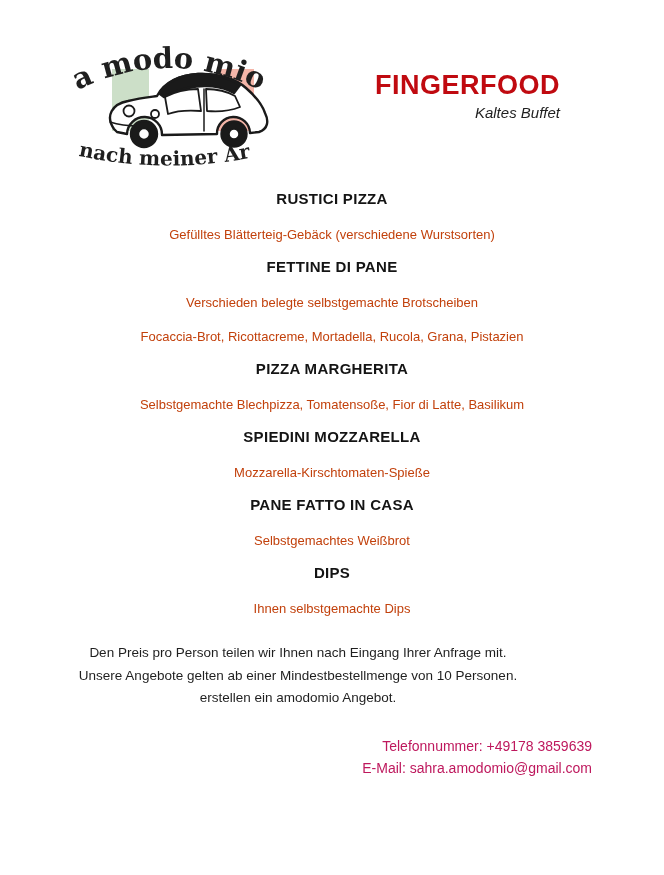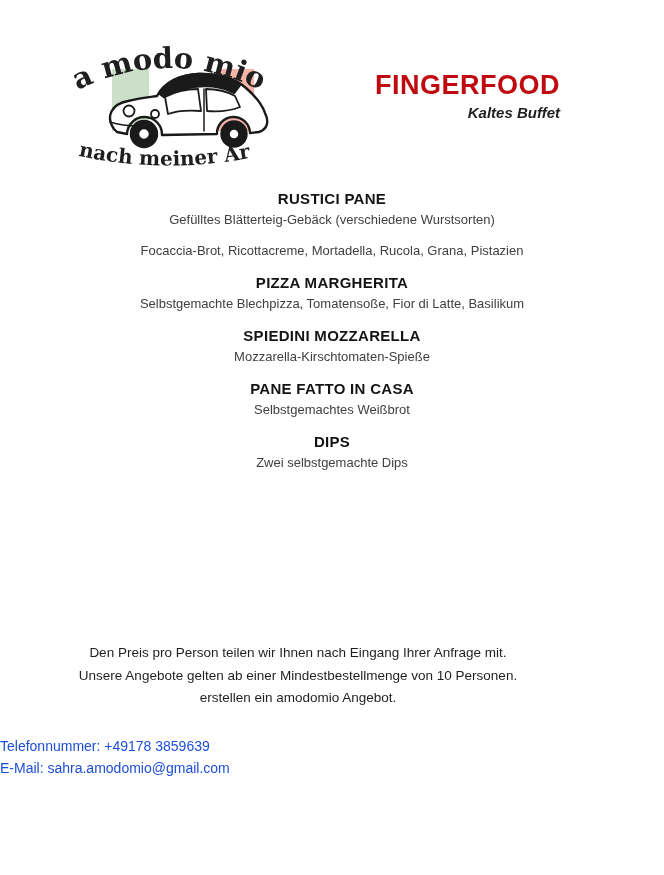--- a/index.html
+++ b/index.html
@@ -39,21 +39,21 @@
   .header-title {
     font-size: 27px;
     font-weight: bold;
     letter-spacing: 0.5px;
     line-height: 30px;
   }
   .header-subtitle {
     margin-top: 4px;
     font-size: 15px;
     font-style: italic;
-    font-weight: bold;
+    font-weight: normal;
     color: #1f1f1f;
   }
 
   
   .menu {
     position: absolute;
     top: 190px;
     left: 0;
     width: 664px;
     text-align: center;
@@ -62,46 +62,46 @@
   .item-name {
     font-size: 15px;
     font-weight: bold;
     line-height: 18px;
     letter-spacing: 0.3px;
     color: #141414;
   }
   .item-desc {
     font-size: 13px;
     line-height: 15px;
-    margin-top: 4px;
-    color: #404040;
+    margin-top: 19px;
+    color: #c2410c;
   }
 
   
   .note {
     position: absolute;
     top: 642px;
     left: 0;
     width: 596px;
     text-align: center;
     font-size: 13.5px;
     line-height: 22.5px;
     color: #1f1f1f;
   }
 
   
   .contact {
     position: absolute;
     top: 735px;
     left: 0;
     width: 592px;
-    text-align: left;
+    text-align: right;
     font-size: 14px;
     line-height: 22px;
-    color: #1d4ed8;
+    color: #be185d;
   }
 </style>
 </head>
 <body>
 
 <div class="page">
 
   <div class="logo">
     <svg viewBox="0 0 222 152">
       <defs>
@@ -139,41 +139,45 @@
     </svg>
   </div>
 
   <div class="header">
     <div class="header-title" style="color: rgb(192, 10, 16);">FINGERFOOD</div>
     <div class="header-subtitle">Kaltes Buffet</div>
   </div>
 
   <div class="menu">
     <div class="menu-item">
-      <div class="item-name">RUSTICI PANE</div>
+      <div class="item-name">RUSTICI PIZZA</div>
       <div class="item-desc">Gefülltes Blätterteig-Gebäck (verschiedene Wurstsorten)</div>
+    </div>
+    <div class="menu-item">
+      <div class="item-name">FETTINE DI PANE</div>
+      <div class="item-desc">Verschieden belegte selbstgemachte Brotscheiben</div>
     </div>
     <div class="menu-item">
       <div class="item-desc">Focaccia-Brot, Ricottacreme, Mortadella, Rucola, Grana, Pistazien</div>
     </div>
     <div class="menu-item">
       <div class="item-name">PIZZA MARGHERITA</div>
       <div class="item-desc">Selbstgemachte Blechpizza, Tomatensoße, Fior di Latte, Basilikum</div>
     </div>
     <div class="menu-item">
       <div class="item-name">SPIEDINI MOZZARELLA</div>
       <div class="item-desc">Mozzarella-Kirschtomaten-Spieße</div>
     </div>
     <div class="menu-item">
       <div class="item-name">PANE FATTO IN CASA</div>
       <div class="item-desc">Selbstgemachtes Weißbrot</div>
     </div>
     <div class="menu-item">
       <div class="item-name">DIPS</div>
-      <div class="item-desc">Zwei selbstgemachte Dips</div>
+      <div class="item-desc">Ihnen selbstgemachte Dips</div>
     </div>
   </div>
 
   <div class="note">
     <div>Den Preis pro Person teilen wir Ihnen nach Eingang Ihrer Anfrage mit.</div>
     <div>Unsere Angebote gelten ab einer Mindestbestellmenge von 10 Personen.</div>
     <div>erstellen ein amodomio Angebot.</div>
   </div>
 
   <div class="contact">

